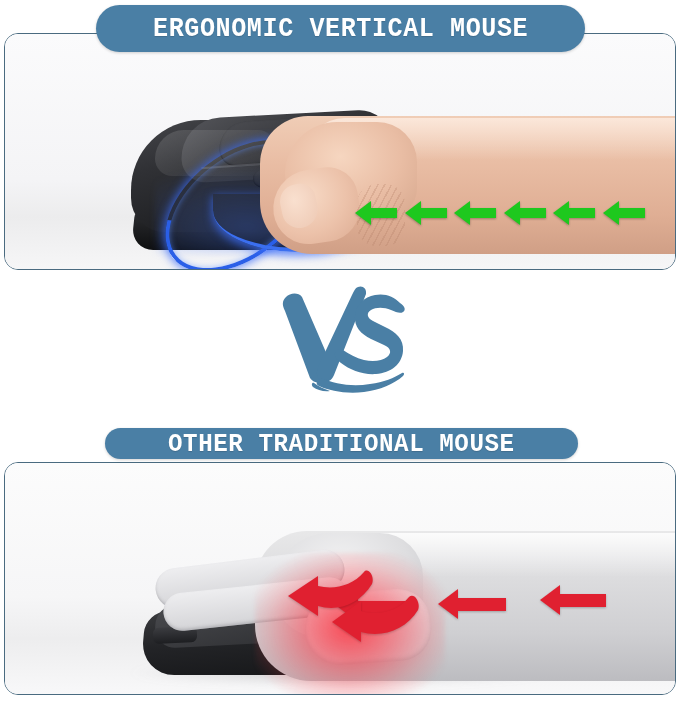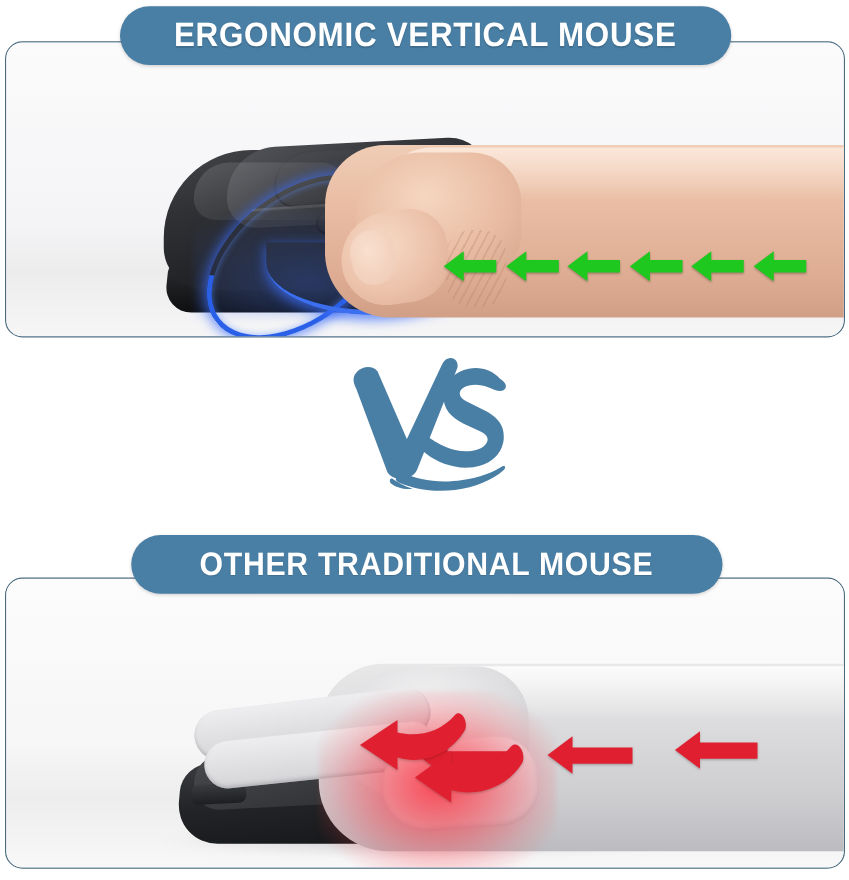--- a/index.html
+++ b/index.html
@@ -10,23 +10,23 @@
   .panel{position:absolute;border:1.5px solid #4a6b80;border-radius:14px;
          overflow:hidden;background:#fff;}
   #panel-top{left:4px;top:33px;width:670px;height:235px;}
   #panel-bottom{left:4px;top:462px;width:670px;height:231px;}
 
   .photo{position:absolute;inset:0;overflow:hidden;}
 
   
   .banner{position:absolute;border-radius:26px;background:#4a7fa5;
           display:flex;align-items:center;justify-content:center;
-          box-shadow:0 1px 3px rgba(0,0,0,.18);z-index:9;}
+          box-shadow:0 1px 3px rgba(0,0,0,.18);z-index:9;font-family:Liberation Mono, monospace;}
   #banner-top{left:96px;top:5px;width:489px;height:47px;}
-  #banner-bottom{left:105px;top:428px;width:473px;height:47px;}
+  #banner-bottom{left:105px;top:428px;width:473px;height:31px;}
   .banner-text{color:#fff;font-weight:bold;font-size:27px;letter-spacing:.6px;
                white-space:nowrap;transform:scaleX(.93);
                text-shadow:0 1px 1px rgba(0,0,0,.15);}
   #banner-bottom .banner-text{font-size:26px;}
 
   
   #vs-mark{position:absolute;left:272px;top:283px;width:140px;height:112px;z-index:8;}
 
   
   .bg-white-top{position:absolute;inset:0;

